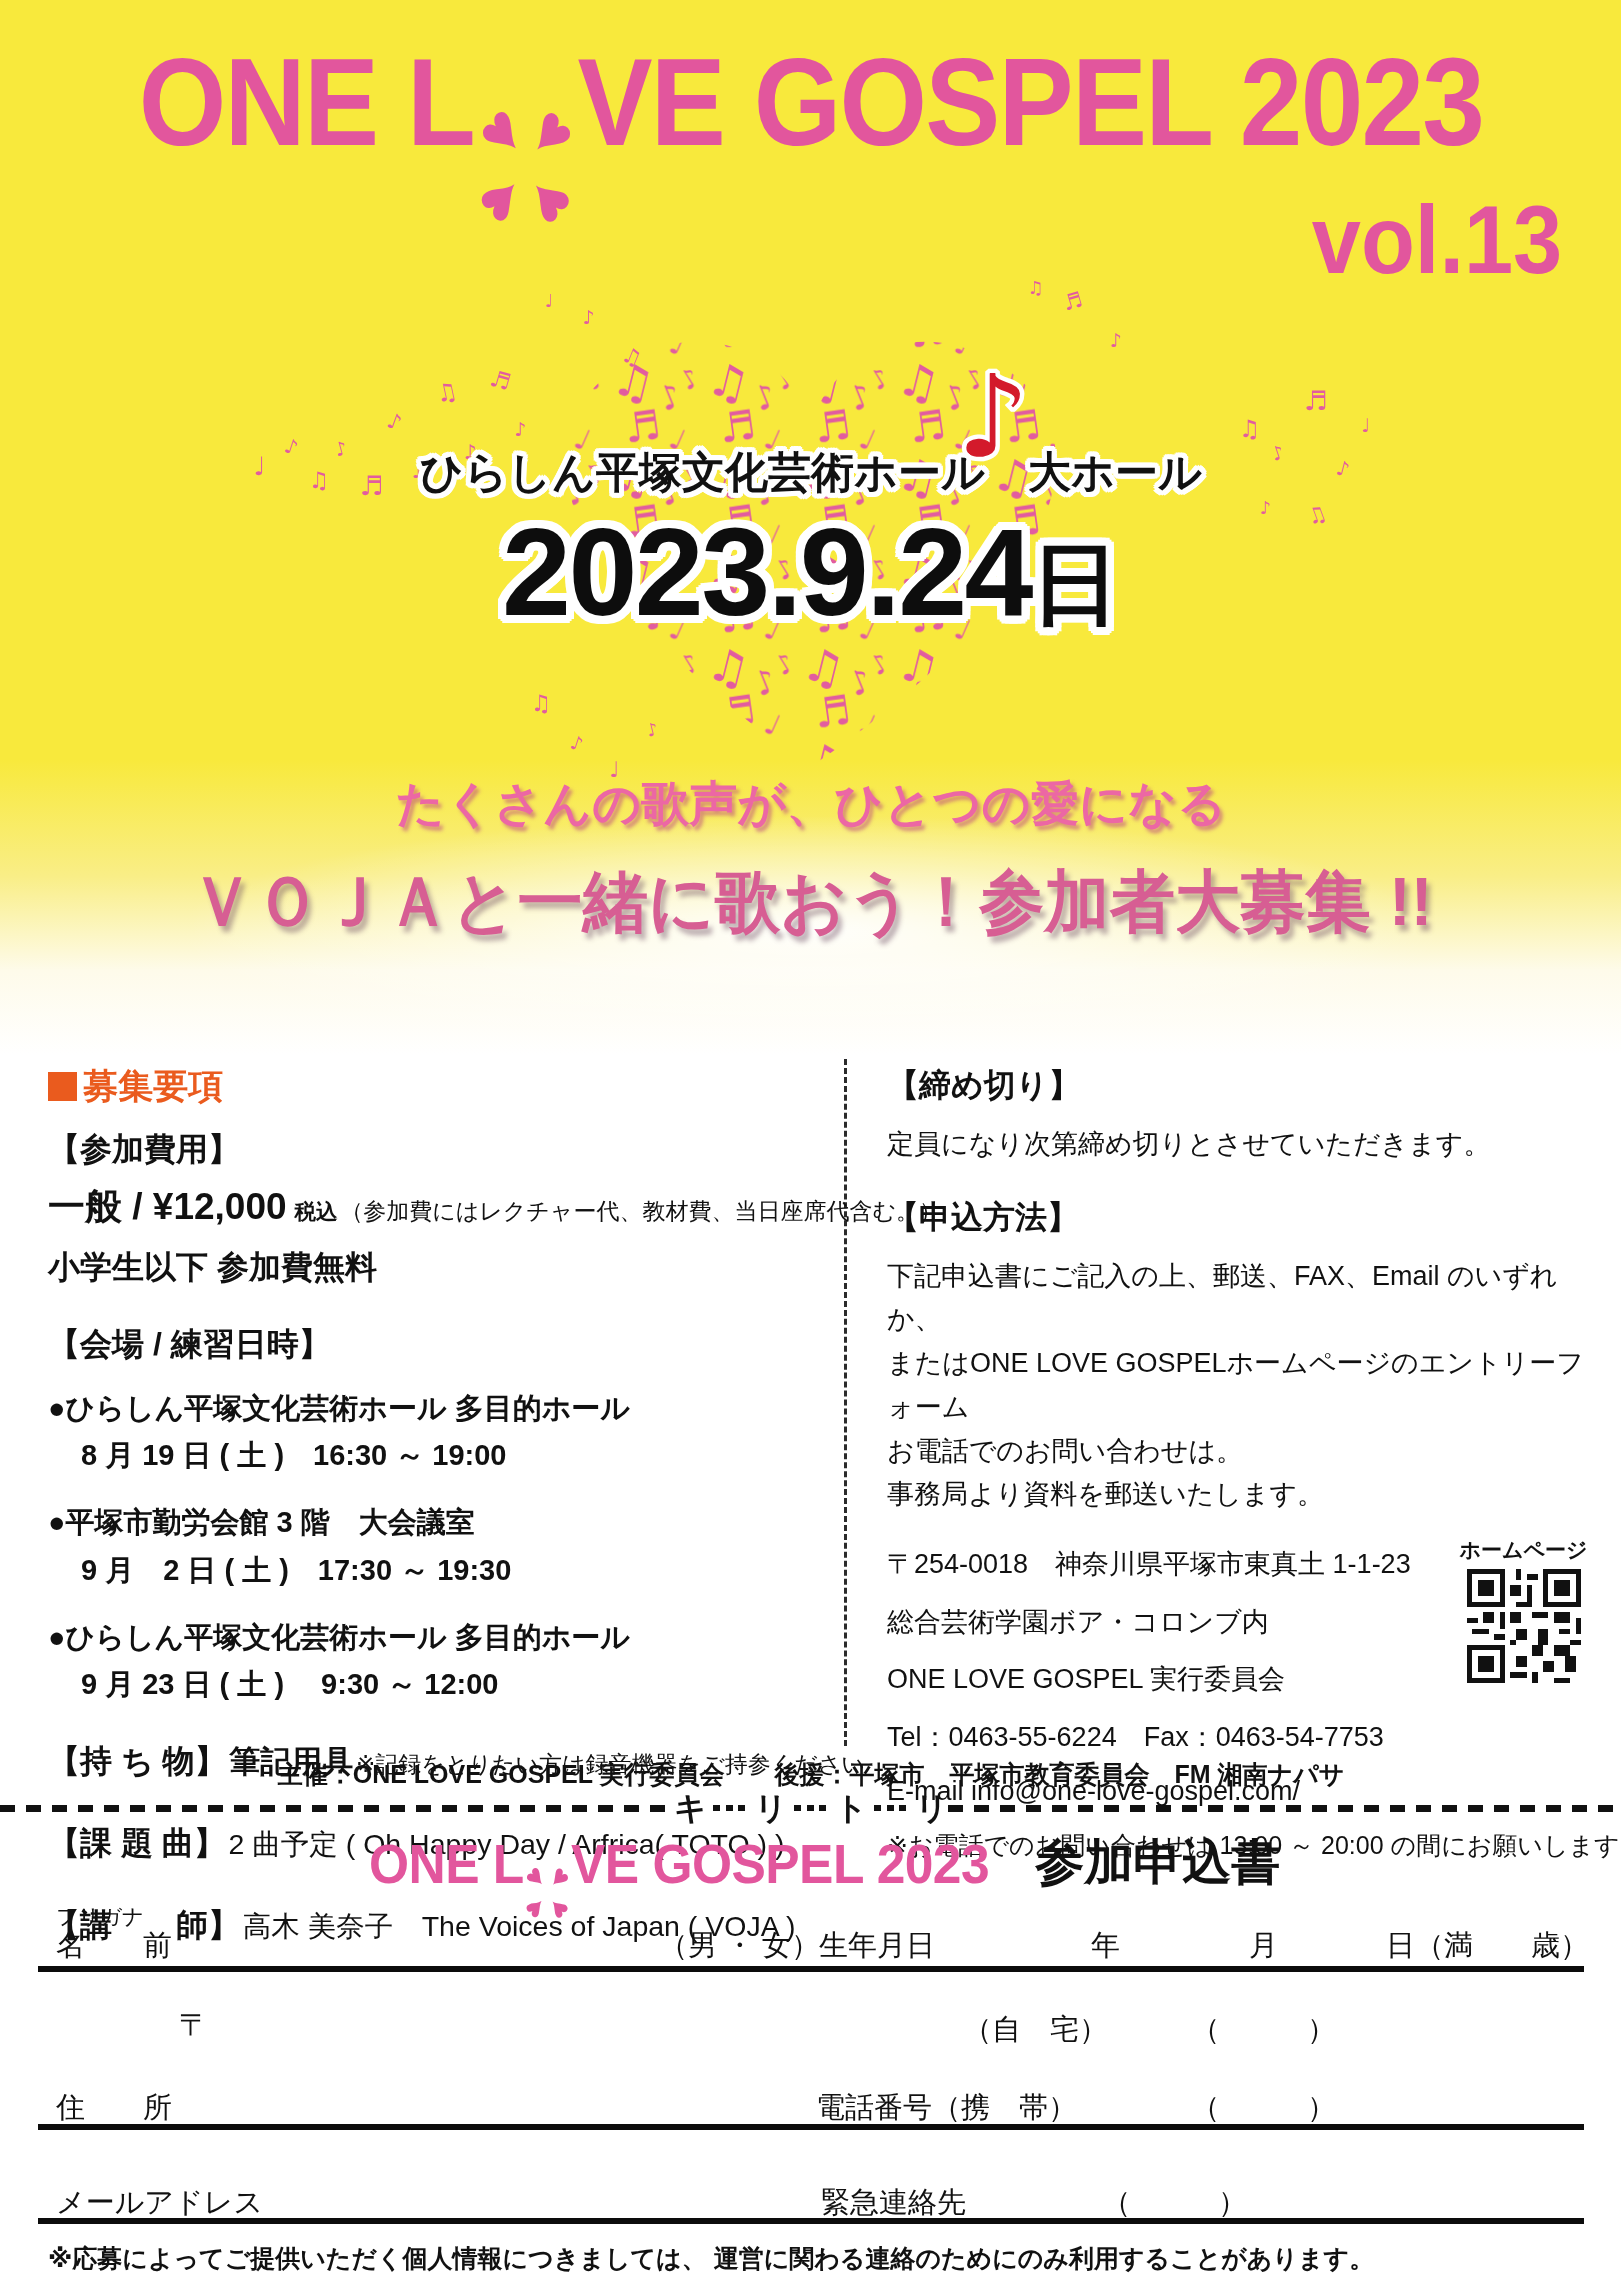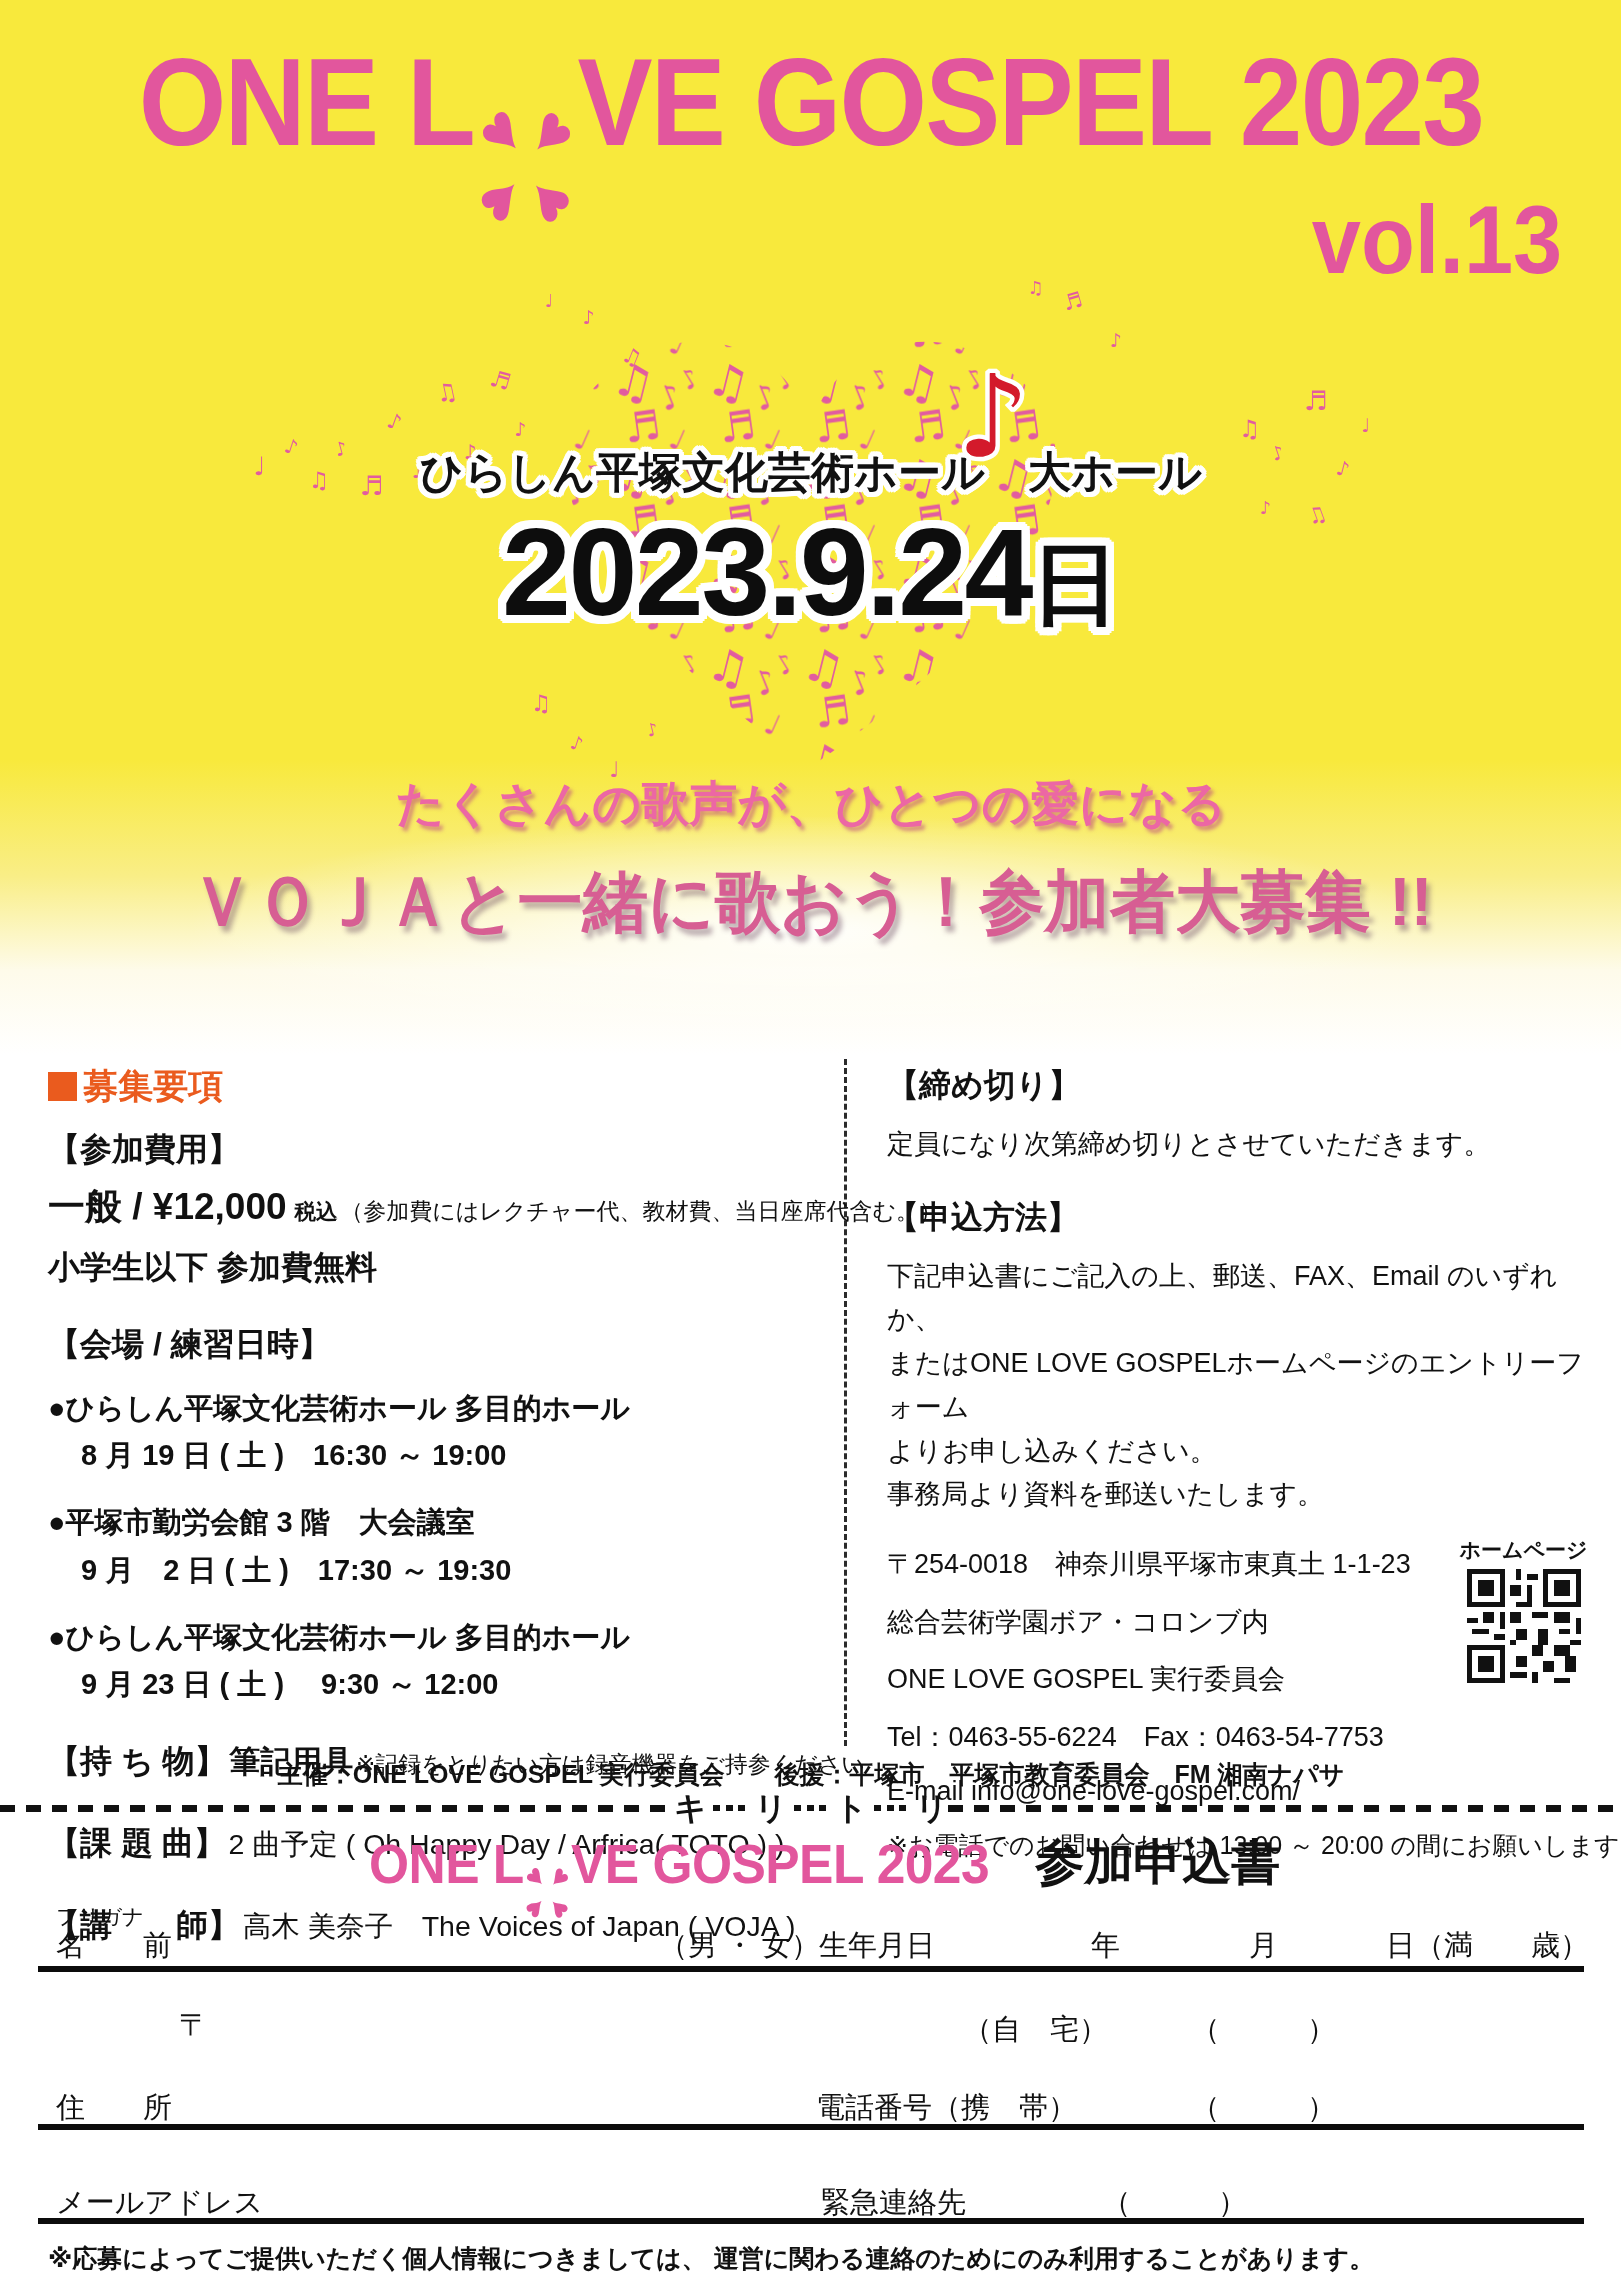--- a/index.html
+++ b/index.html
@@ -235,21 +235,21 @@
     </div>
   </div>
 
   <div class="right-col">
     <div class="r-label">【締め切り】</div>
     <div class="r-text mb-lg">定員になり次第締め切りとさせていただきます。</div>
 
     <div class="r-label">【申込方法】</div>
     <div class="r-text">下記申込書にご記入の上、郵送、FAX、Email のいずれか、</div>
     <div class="r-text">またはONE LOVE GOSPELホームページのエントリーフォーム</div>
-    <div class="r-text">よりお申し込みください。</div>
+    <div class="r-text">お電話でのお問い合わせは。</div>
     <div class="r-text mb-lg">事務局より資料を郵送いたします。</div>
 
     <div class="contact-line">〒254-0018　神奈川県平塚市東真土 1-1-23</div>
     <div class="contact-line">総合芸術学園ボア・コロンブ内</div>
     <div class="contact-line">ONE LOVE GOSPEL 実行委員会</div>
     <div class="contact-line">Tel：0463-55-6224　Fax：0463-54-7753</div>
     <div class="contact-line">E-mail  info@one-love-gospel.com/</div>
 
     <div class="phone-note">※お電話でのお問い合わせは 13:00 ～ 20:00 の間にお願いします。</div>
   </div>

